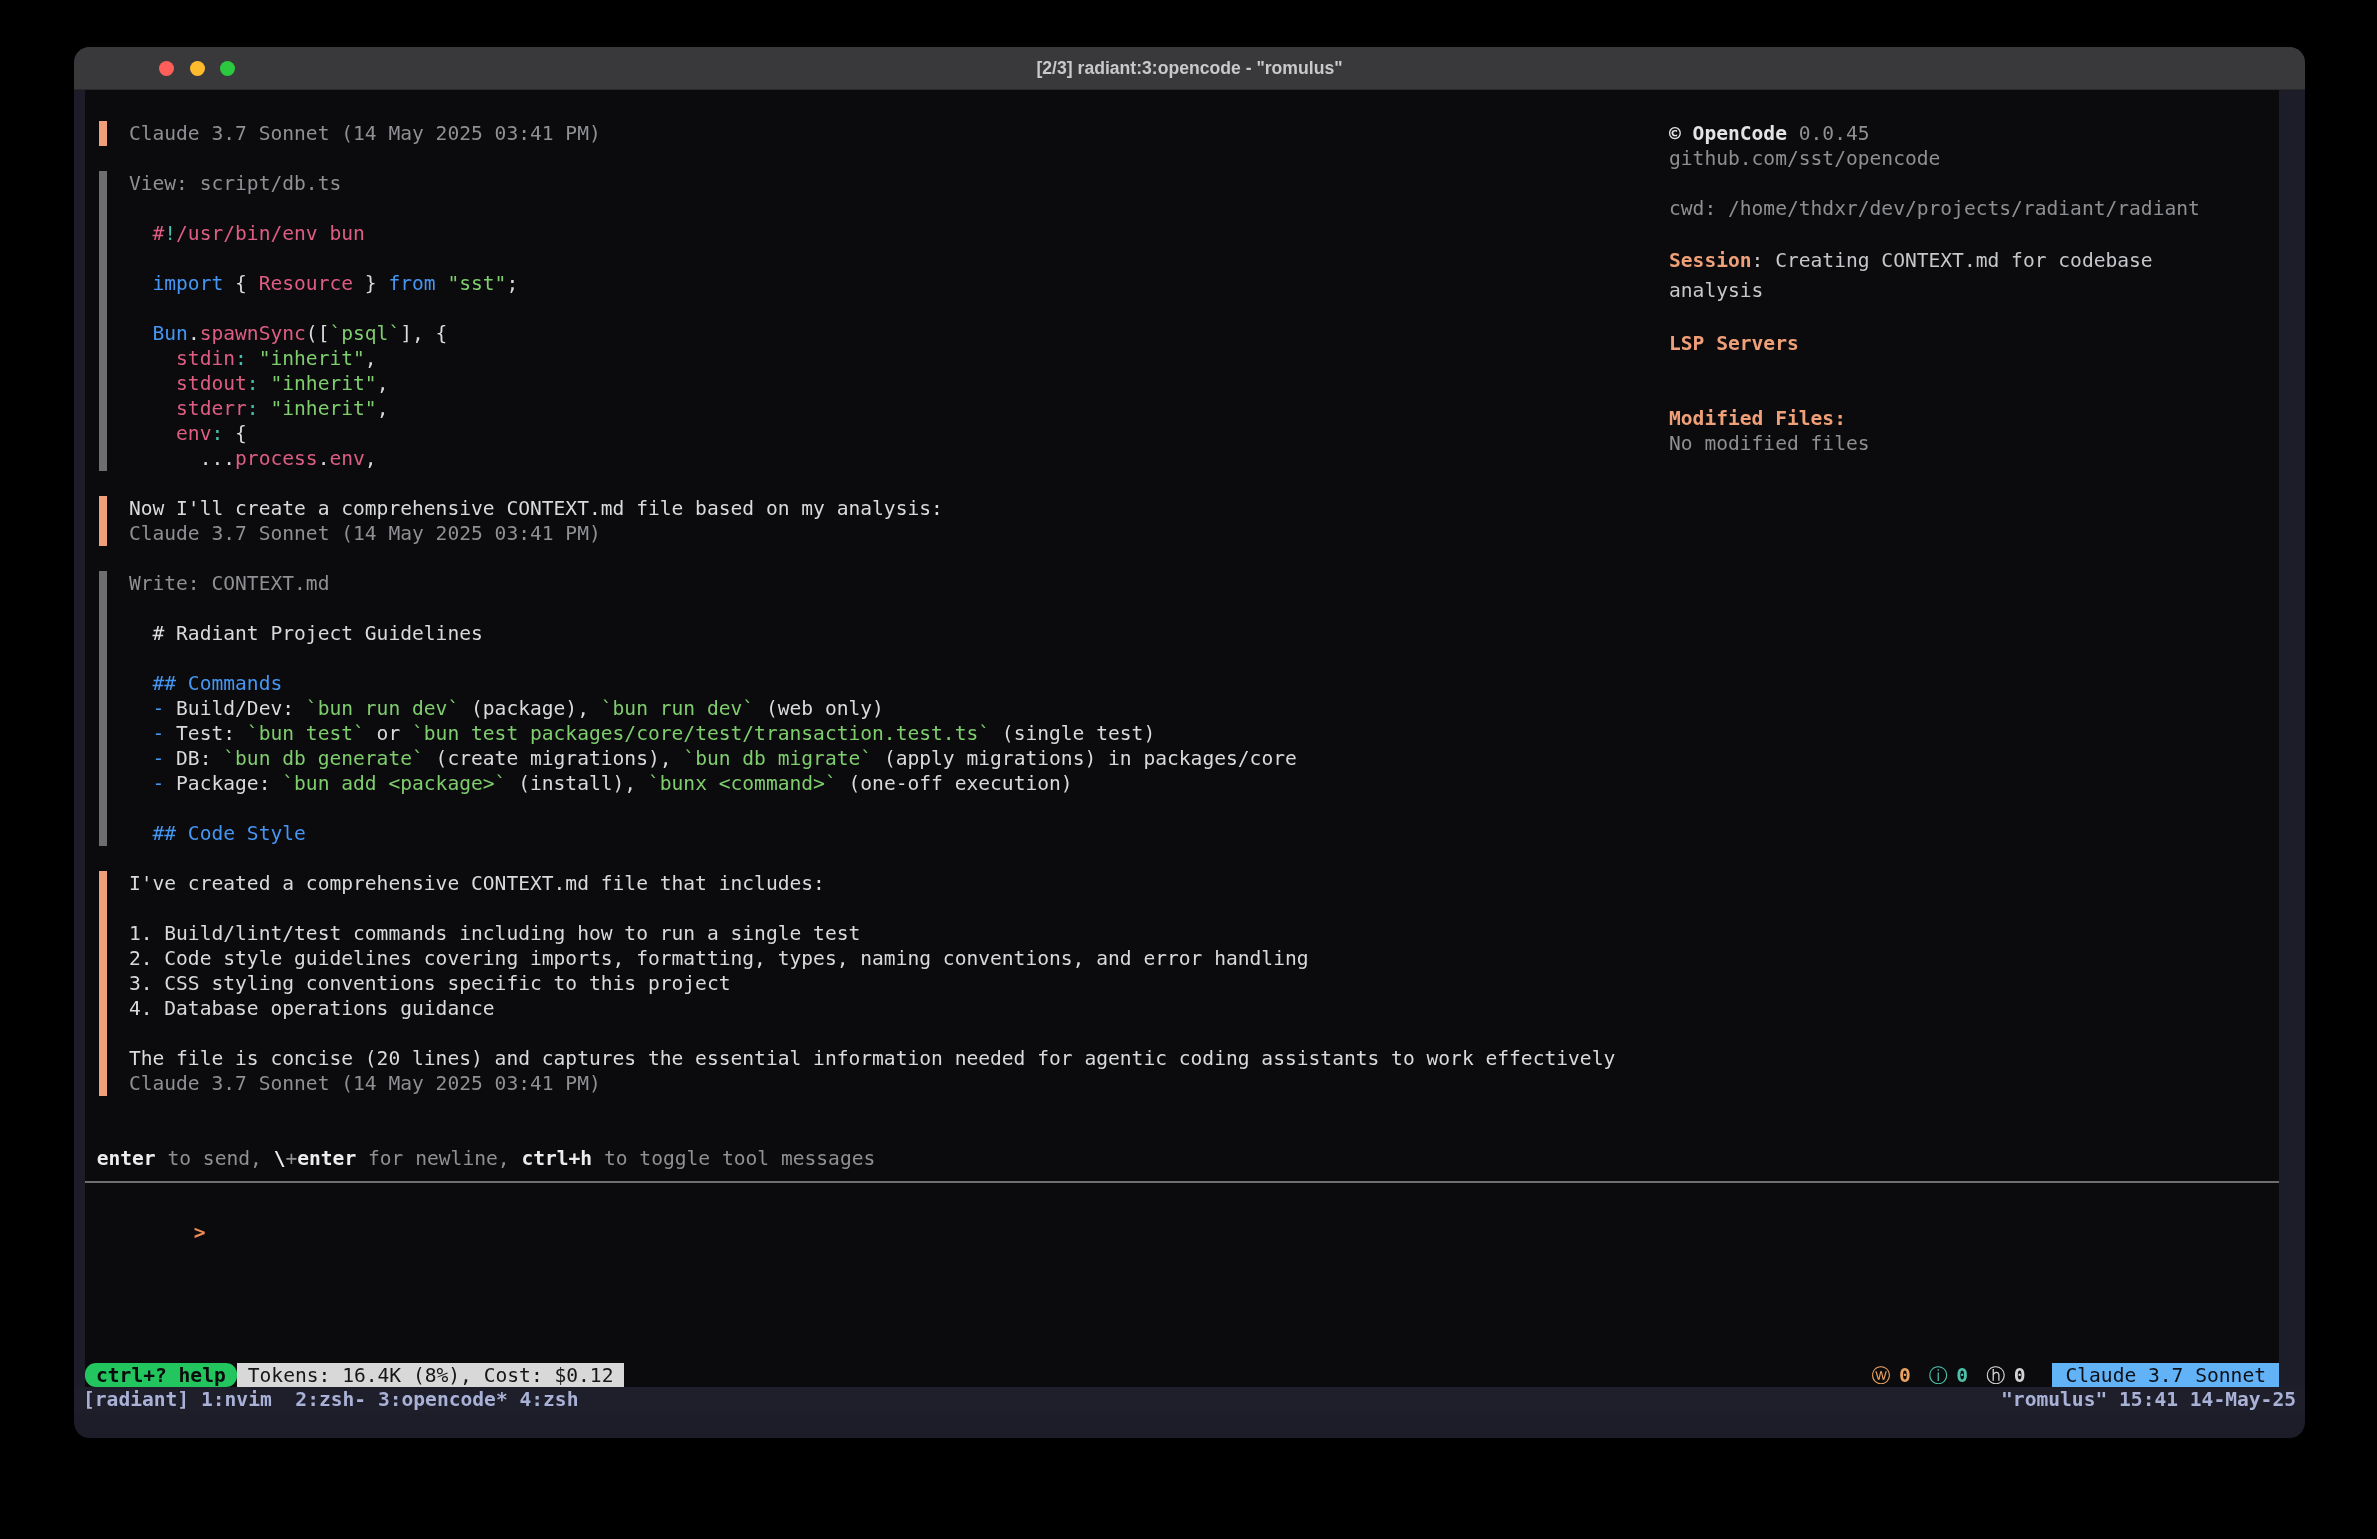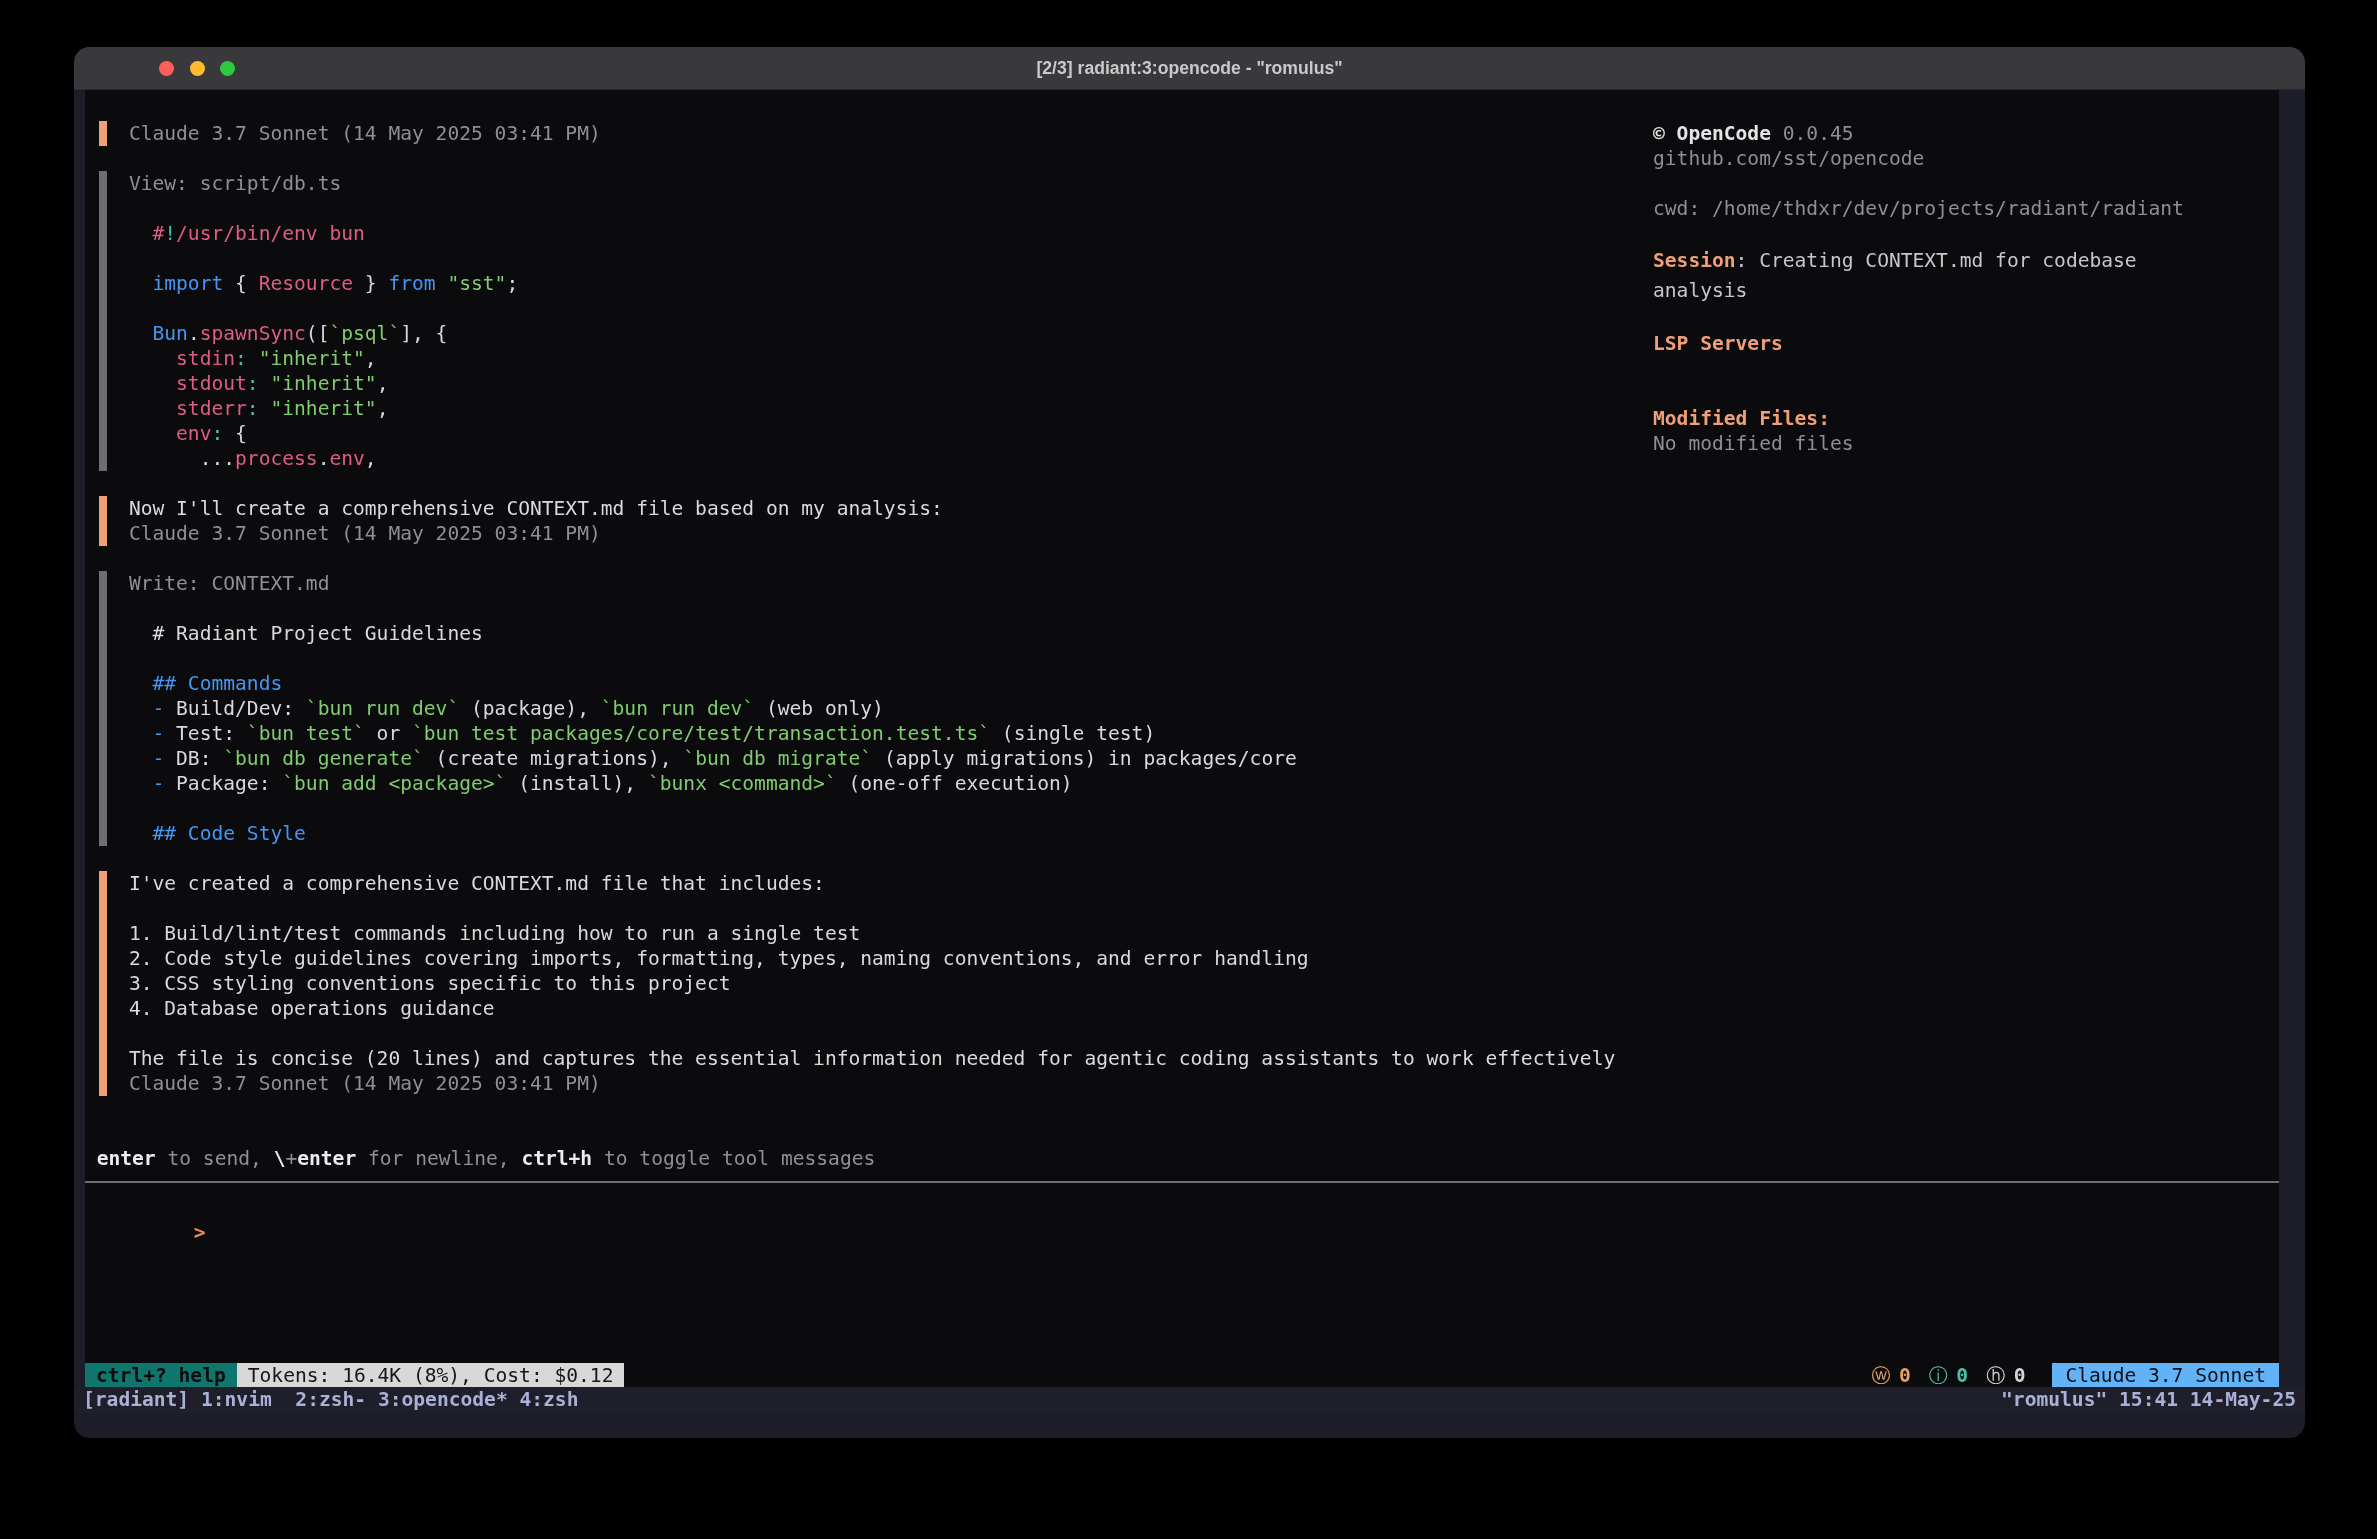--- a/index.html
+++ b/index.html
@@ -33,33 +33,33 @@
   .t-w{color:#d9dadc;} .t-dim{color:#8f9093;} .t-blue{color:var(--blue);}
   .t-pink{color:var(--pink);} .t-green{color:var(--green);} .t-teal{color:var(--teal);}
   .t-boldw{color:#ececee;font-weight:bold;}
 
   .help-line{margin:25px 0 0 11.7px;height:25px;white-space:pre;}
   .divider{margin-top:10.4px;height:2px;background:#6f6f72;flex:0 0 auto;}
   .prompt-line{margin:11.7px 0 0 14.4px;height:25px;color:var(--orange-bright);font-weight:bold;white-space:pre;}
 
   .statusbar{margin-top:auto;height:24px;display:flex;align-items:stretch;flex:0 0 auto;}
   .badge{display:flex;align-items:center;padding:0 11px;white-space:pre;}
-  .badge-help{background:#0f766e;color:#0b0b0b;font-weight:bold;}
+  .badge-help{background:#22c55e;color:#0b0b0b;font-weight:bold;border-radius:11px;}
   .badge-tokens{background:#d8d8d8;color:#161616;}
   .diag-group{margin-left:auto;display:flex;align-items:center;gap:18px;margin-right:27px;}
   .diag-item{display:flex;align-items:center;gap:8.5px;}
   .diag-icon{font-family:"DejaVu Sans",sans-serif;font-size:19px;}
   .badge-model{background:var(--badge-blue);color:#0d1016;padding:0 13px;}
 
   .tmuxbar{height:25.4px;background:#1e1f2b;color:var(--tmux-text);display:flex;
     align-items:center;justify-content:space-between;padding:0 9px;font-size:19.6px;
     white-space:pre;flex:0 0 auto;font-weight:bold;}
   .window-bottom{height:25.4px;flex:0 0 auto;}
 
-  .sidebar{position:absolute;top:31px;right:16px;width:610px;}
+  .sidebar{position:absolute;top:31px;right:0;width:610px;}
   .sb-line{height:25px;white-space:pre;}
   .sb-gap{height:25px;} .sb-gap2{height:50px;}
   .sb-bold{color:#e4e4e6;font-weight:bold;}
   .sb-dim{color:#8e8f92;}
   .sb-accent{color:var(--orange);font-weight:bold;}
   .sb-light{color:#c6c7ca;}
   .sb-session{width:535px;line-height:30px;}
 </style>
 </head>
 <body>

